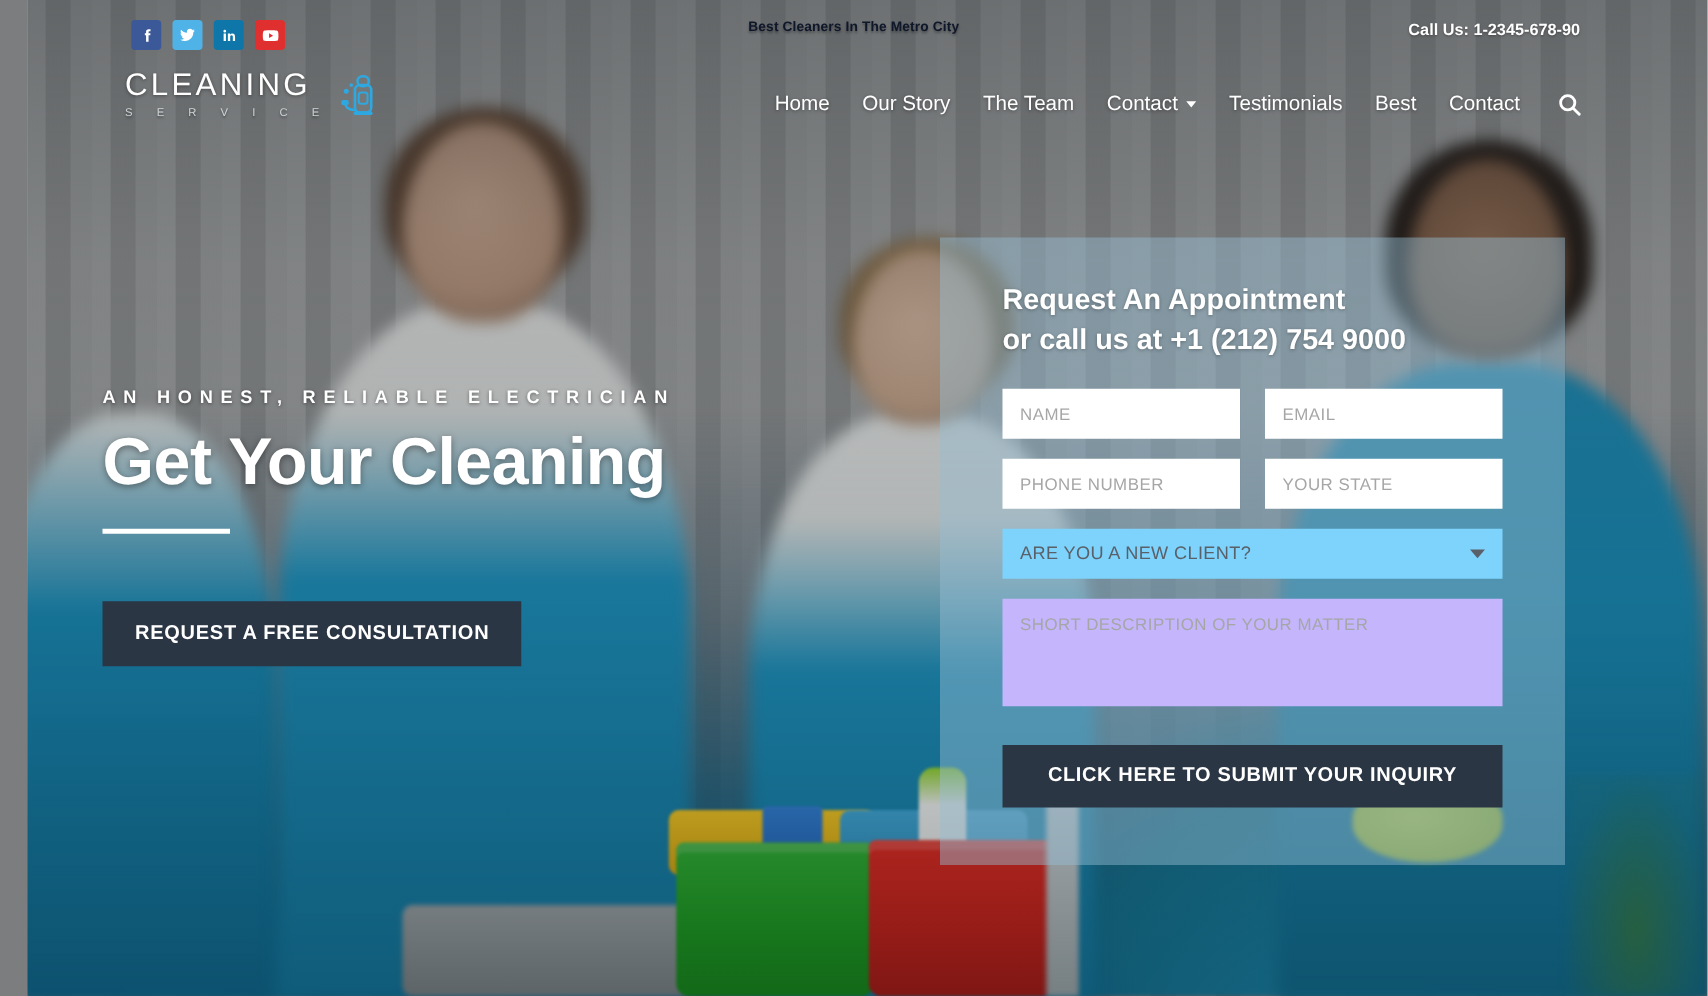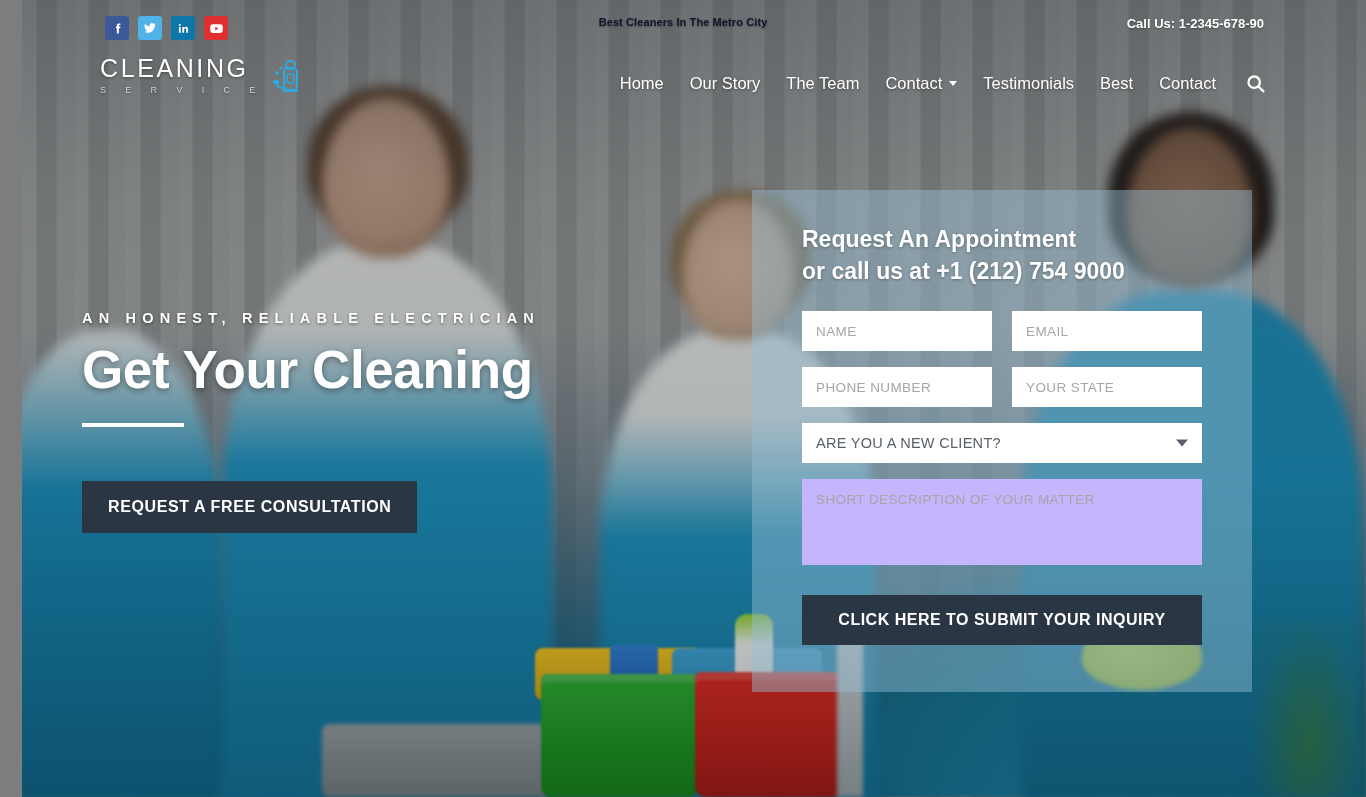--- a/index.html
+++ b/index.html
@@ -238,21 +238,21 @@
     gap: 16px 20px;
   }
   .field {
     height: 40px; background: #ffffff; border: none; width: 100%;
     padding: 0 14px; font-size: 13.5px; color: #444;
     font-family: "Liberation Sans", sans-serif;
   }
   .field::placeholder { color: #a6a6a6; letter-spacing: 0.4px; font-size: 13.5px; }
   .select-wrap { position: relative; margin-top: 16px; }
   .select-field {
-    height: 40px; width: 100%; background: #ffffff; border: none;
+    height: 40px; width: 100%; background: #7dd3fc; border: none;
     padding: 0 14px; font-size: 14.5px; color: #5a6069; letter-spacing: 0.3px;
     display: flex; align-items: center; cursor: pointer;
     font-family: "Liberation Sans", sans-serif;
   }
   .select-caret {
     position: absolute; right: 14px; top: 50%; transform: translateY(-50%);
     width: 0; height: 0; border-left: 6px solid transparent;
     border-right: 6px solid transparent; border-top: 7px solid #5a6069;
     pointer-events: none;
   }

